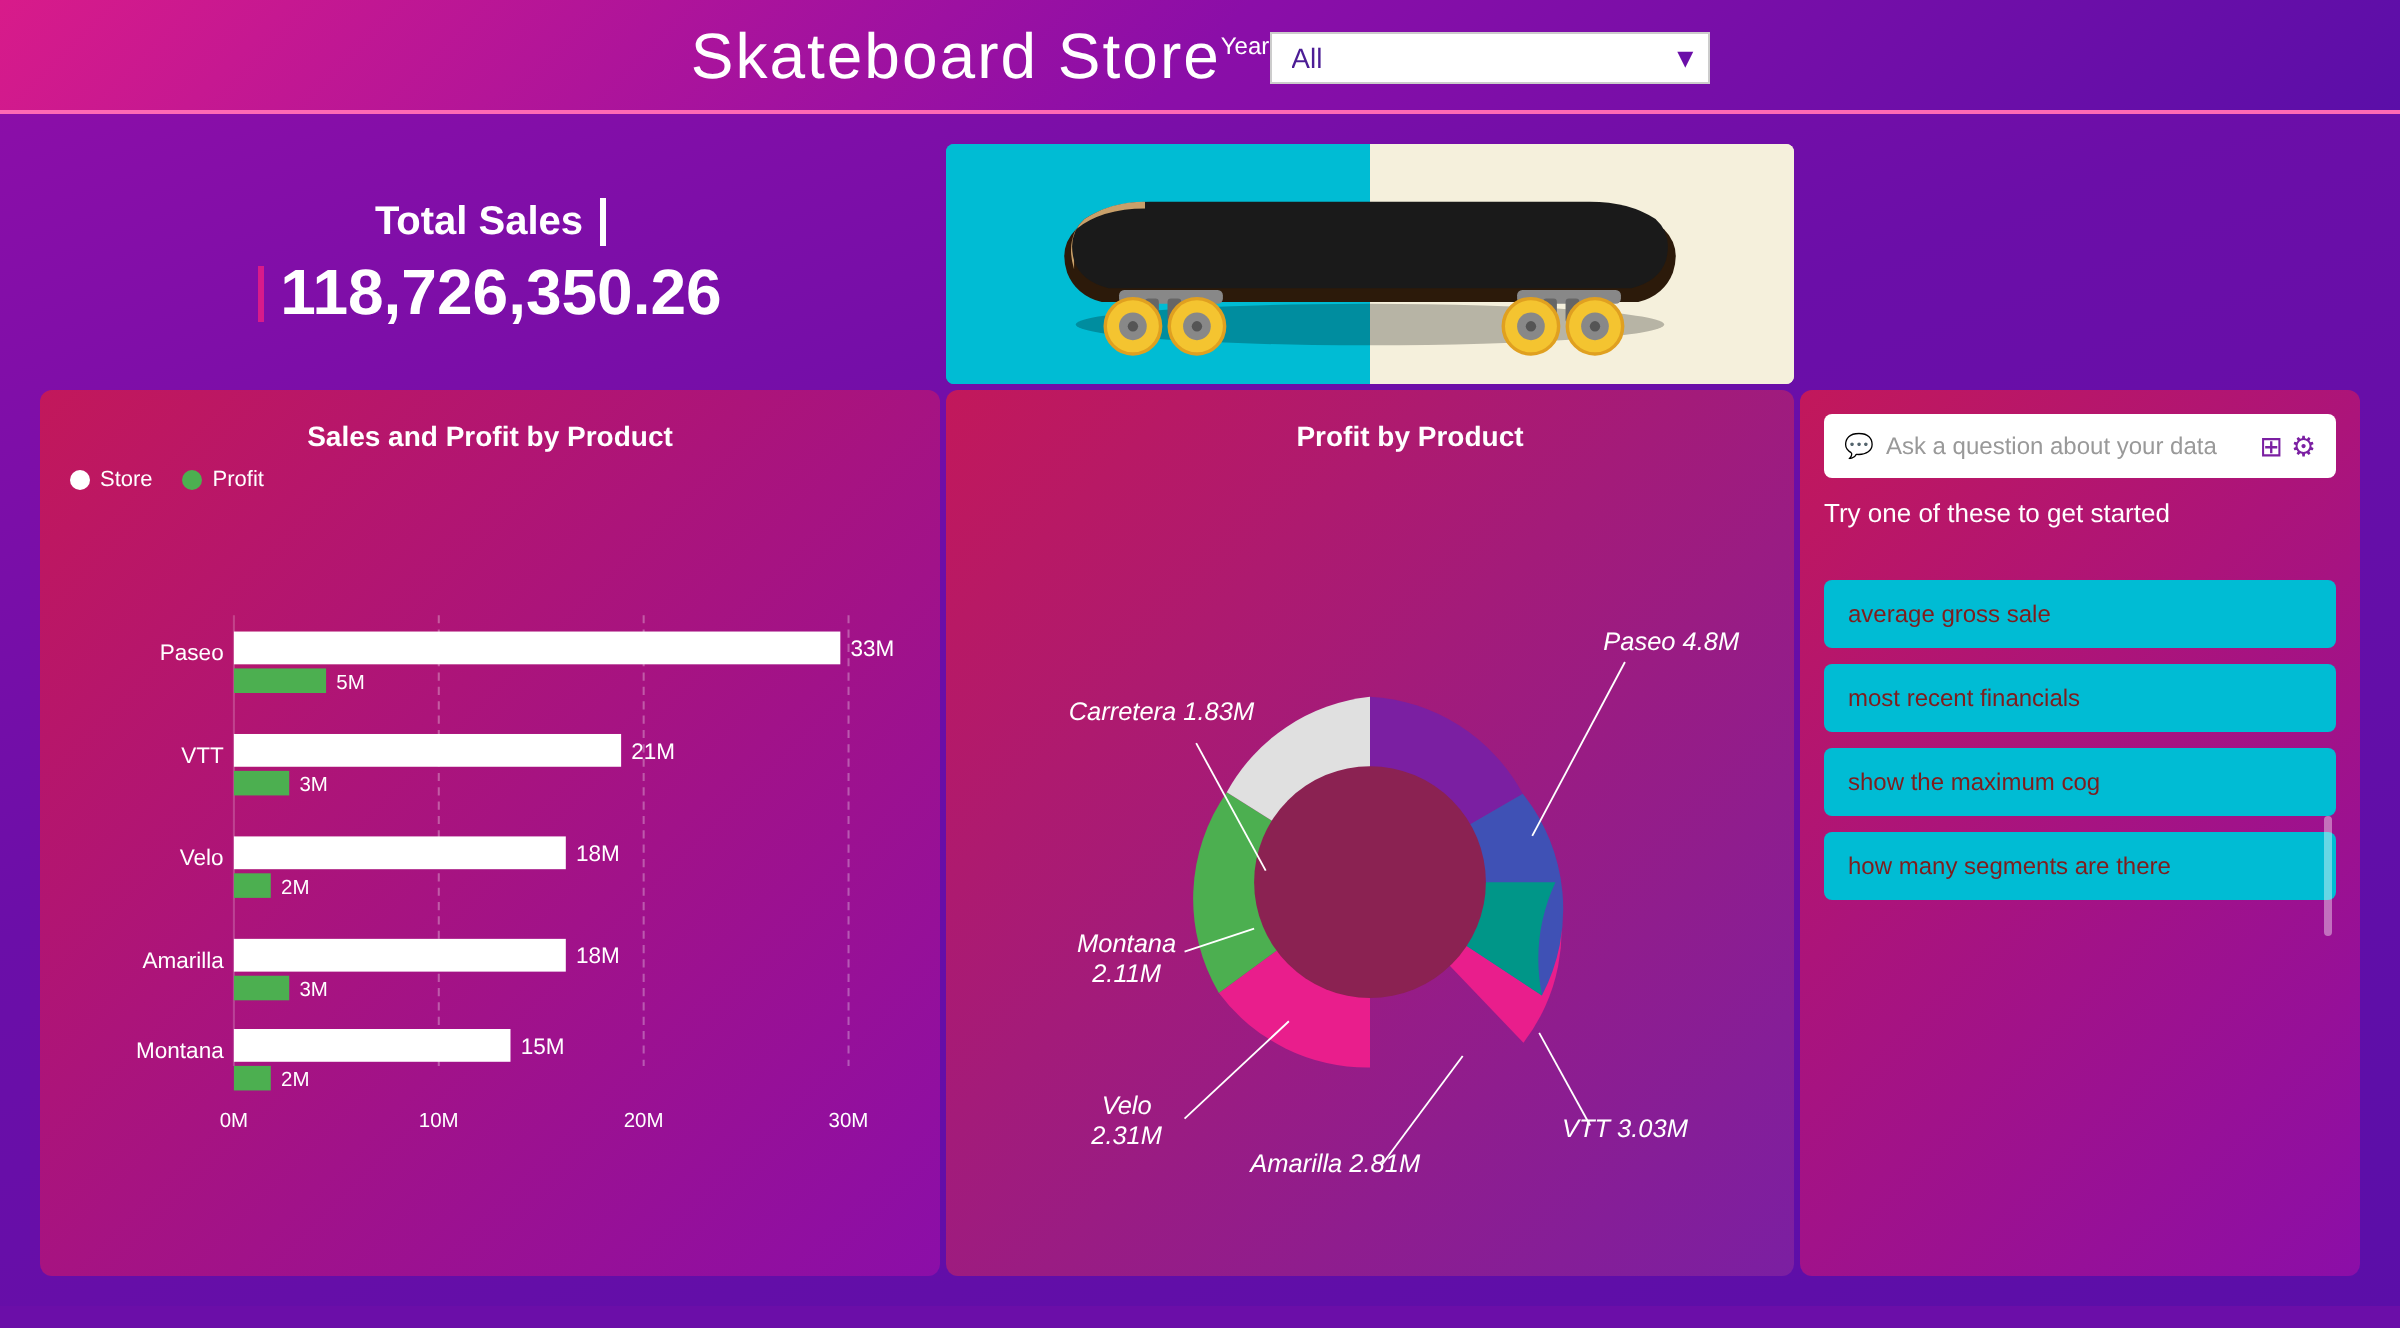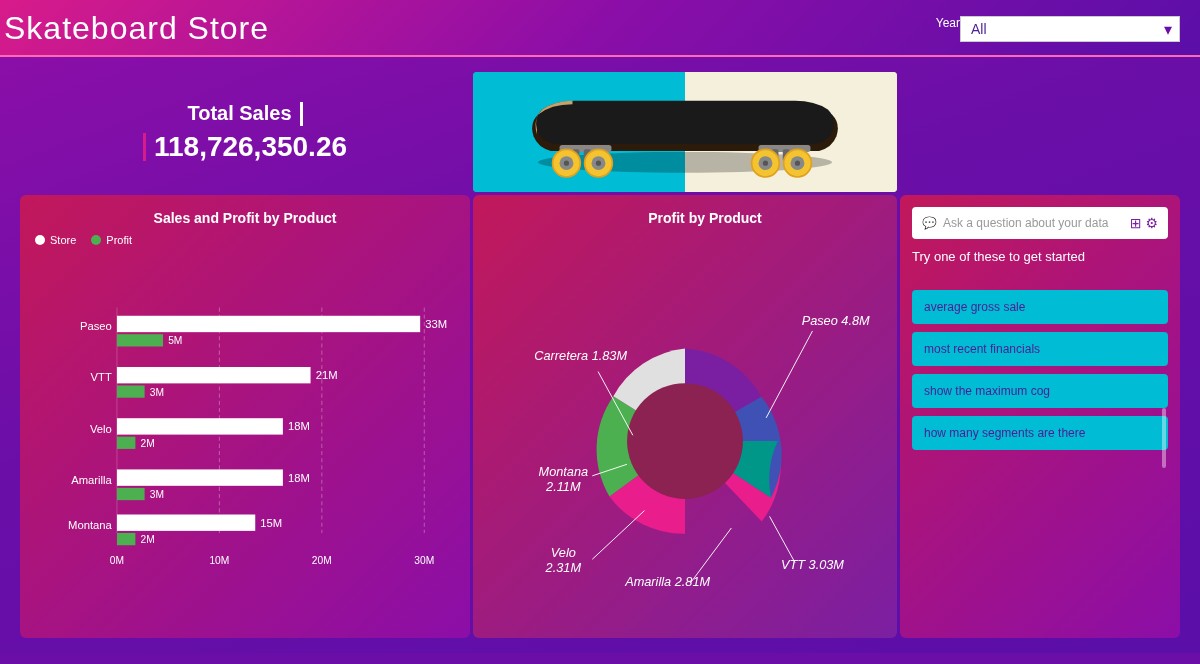--- a/index.html
+++ b/index.html
@@ -7,24 +7,24 @@
       font-family: 'Segoe UI', Arial, sans-serif;
       background: #6B0EA8;
       width: 1200px;
       height: 664px;
       overflow: hidden;
     }
 
     
     .header {
       background: linear-gradient(135deg, #D81B8A 0%, #8B0EA8 50%, #5B0EA8 100%);
-      padding: 10px 20px 8px 4px;
-      display: flex;
-      align-items: center;
-      justify-content: space-between;
+      padding: 10px 20px 8px 20px;
+      display: flex;
+      align-items: center;
+      justify-content: center;
       border-bottom: 2px solid #FF69B4;
     }
     .header-title {
       color: white;
       font-size: 32px;
       font-weight: 300;
       letter-spacing: 1px;
     }
     .year-filter {
       display: flex;
@@ -89,21 +89,21 @@
       align-items: center;
       gap: 8px;
     }
     .total-sales-bar-indicator {
       width: 3px;
       height: 24px;
       background: white;
     }
     .total-sales-value {
       color: white;
-      font-size: 28px;
+      font-size: 32px;
       font-weight: bold;
       margin-top: 5px;
       display: flex;
       align-items: center;
       gap: 8px;
     }
     .total-sales-value::before {
       content: '';
       display: inline-block;
       width: 3px;
@@ -241,21 +241,21 @@
     }
     .qa-suggestions {
       display: flex;
       flex-direction: column;
       gap: 8px;
       flex: 1;
       overflow-y: auto;
     }
     .qa-suggestion-btn {
       background: #00BCD4;
-      color: #4c1d95;
+      color: #7f1d1d;
       border: none;
       border-radius: 4px;
       padding: 10px 12px;
       font-size: 12px;
       text-align: left;
       cursor: pointer;
       font-family: inherit;
     }
     .qa-scrollbar {
       position: absolute;

